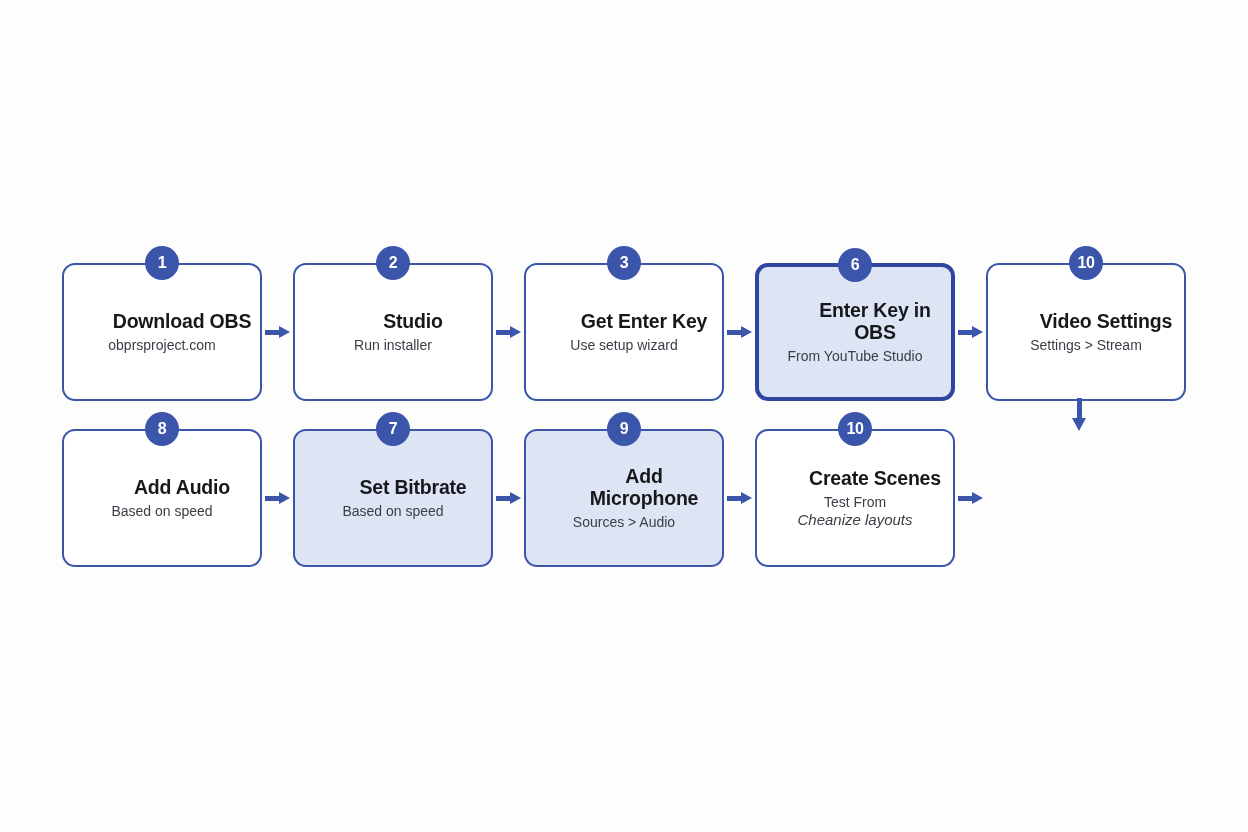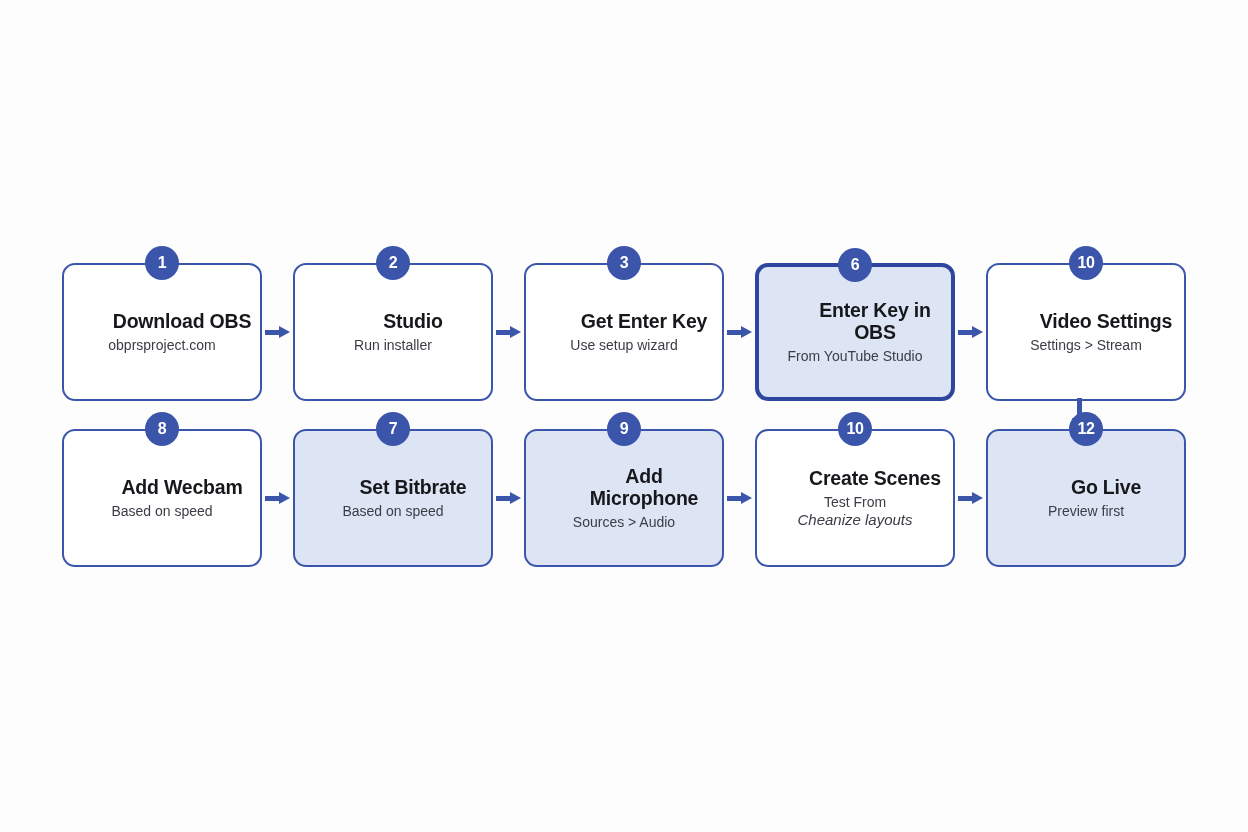--- a/index.html
+++ b/index.html
@@ -223,21 +223,21 @@
 
   <div id="vertical-connector">
     <div class="vshaft"></div>
     <div class="vhead"></div>
   </div>
 
   <div class="row" id="row-bottom">
 
     <div class="node">
       <div class="badge">8</div>
-      <div class="node-title">Add Wecbam</div>
+      <div class="node-title">Add Audio</div>
       <div class="node-sub">Based on speed</div>
     </div>
 
     <div class="connector">
       <div class="arrow-right">
         <div class="shaft"></div>
         <div class="head"></div>
       </div>
     </div>
 
@@ -274,21 +274,16 @@
       <div class="node-sub2">Cheanize layouts</div>
     </div>
 
     <div class="connector">
       <div class="arrow-right">
         <div class="shaft"></div>
         <div class="head"></div>
       </div>
     </div>
 
-    <div class="node fill">
-      <div class="badge">12</div>
-      <div class="node-title">Go Live</div>
-      <div class="node-sub">Preview first</div>
-    </div>
 
   </div>
 
 </div>
 
 </body></html>

